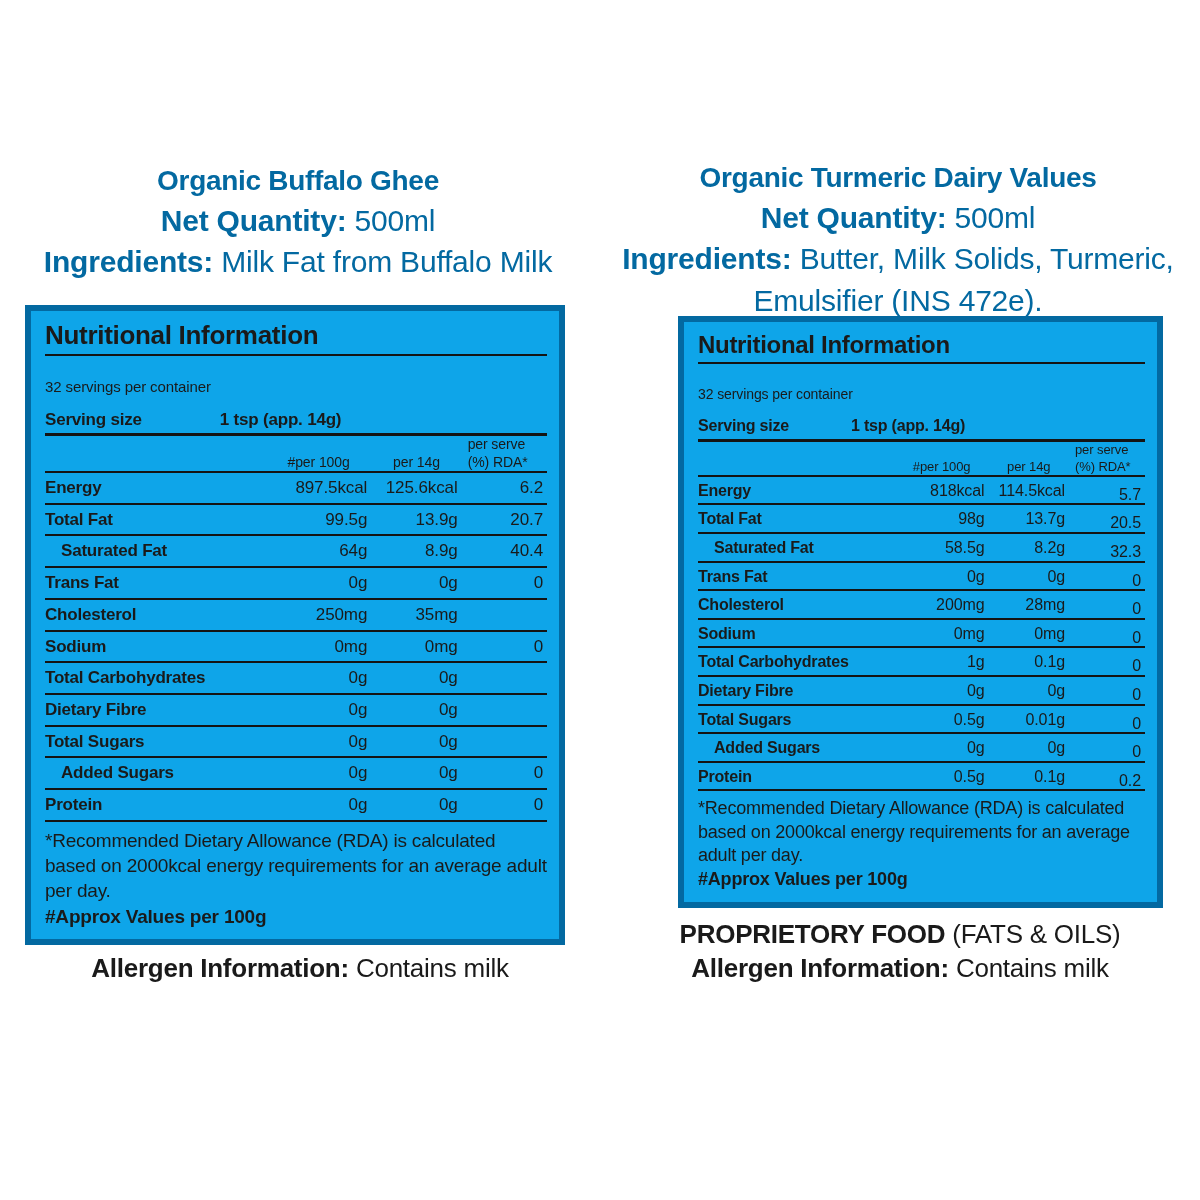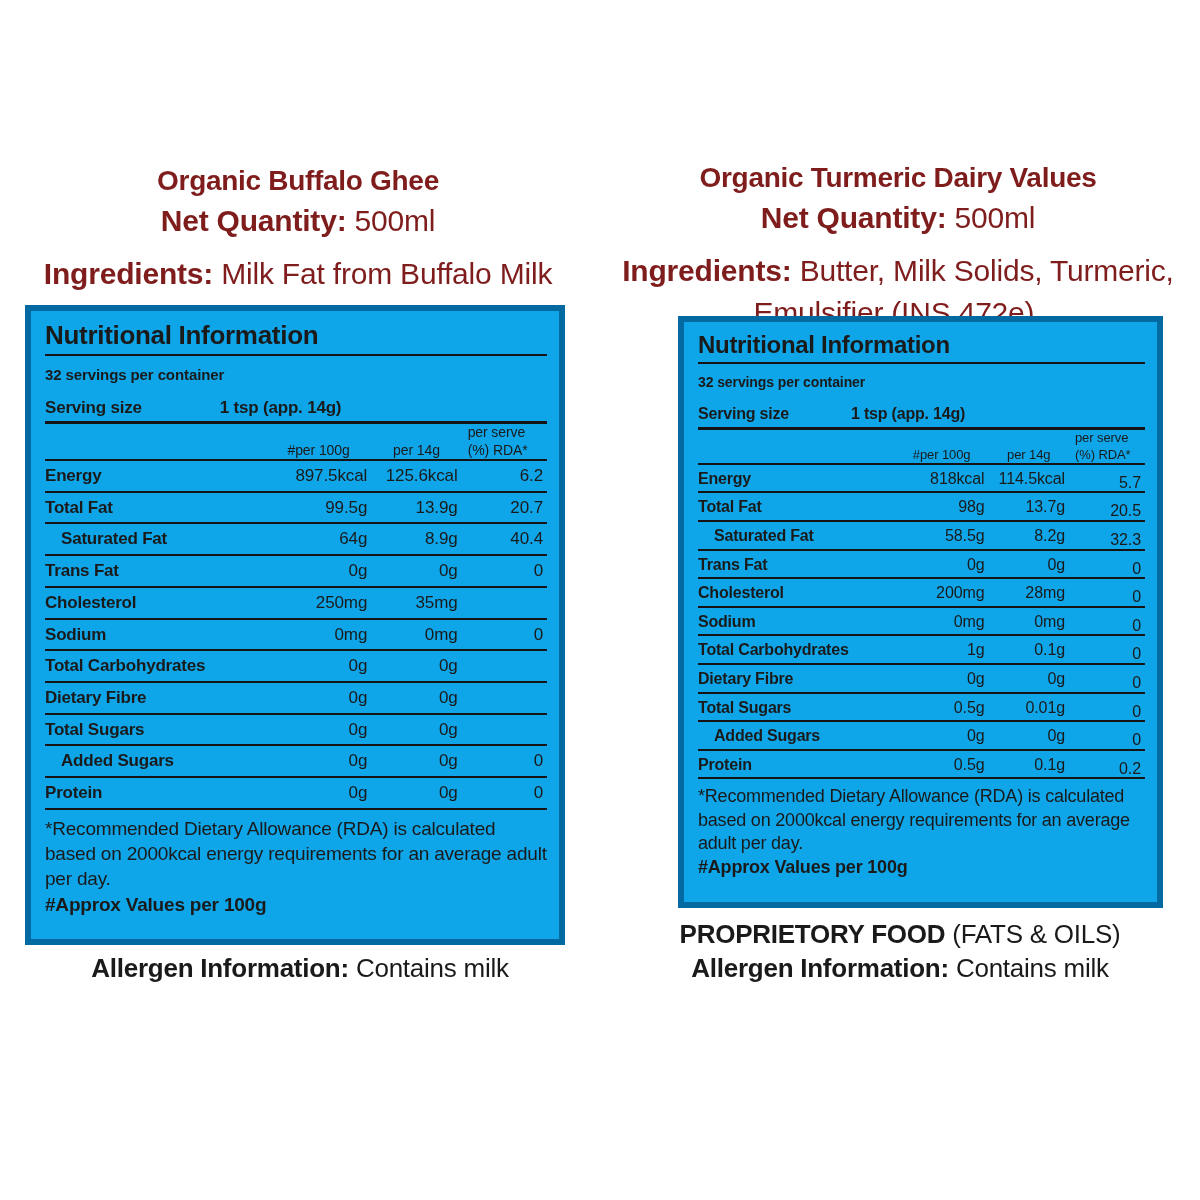--- a/index.html
+++ b/index.html
@@ -29,40 +29,40 @@
   }
   .panel-left  { left: 0px;   width: 600px; }
   .panel-right { left: 600px; width: 600px; }
 
   
   .prod-head {
     position: absolute;
     left: 6px;
     right: 10px;
     text-align: center;
-    color: #7f1d1d;
+    color: #0369a1;
   }
   .panel-left  .prod-head { top: 163px; }
   .panel-right .prod-head { top: 160px; }
 
   .prod-title {
     font-size: 28px;
     font-weight: 700;
     letter-spacing: -0.3px;
     line-height: 1.32;
     white-space: nowrap;
   }
   .prod-line {
     font-size: 30px;
     font-weight: 400;
     line-height: 1.38;
     letter-spacing: -0.2px;
   }
   .prod-line b { font-weight: 700; }
-  .prod-line.nowrap { white-space: nowrap; margin-top: 12px; }
+  .prod-line.nowrap { white-space: nowrap; }
 
   
   .nutri-box {
     position: absolute;
     border: 6px solid #0369a1;
     background: #0ea5e9;
     padding: 10px 12px 10px 14px;
   }
   .panel-left .nutri-box {
     left: 25px;
@@ -83,23 +83,23 @@
     letter-spacing: -0.3px;
     line-height: 1.1;
     padding-bottom: 4px;
   }
   .panel-right .nb-title { font-size: 24px; }
   .rule-med   { border-top: 2.5px solid #141414; }
   .rule-thick { border-top: 3px solid #141414; }
 
   .nb-servings {
     font-size: 15px;
-    font-weight: 700;
+    font-weight: 400;
     line-height: 1.35;
-    padding-top: 9px;
+    padding-top: 21px;
     letter-spacing: -0.1px;
   }
   .panel-right .nb-servings { font-size: 14px; }
 
   
   .nb-serving-row {
     display: flex;
     align-items: baseline;
     font-weight: 700;
     font-size: 17px;

